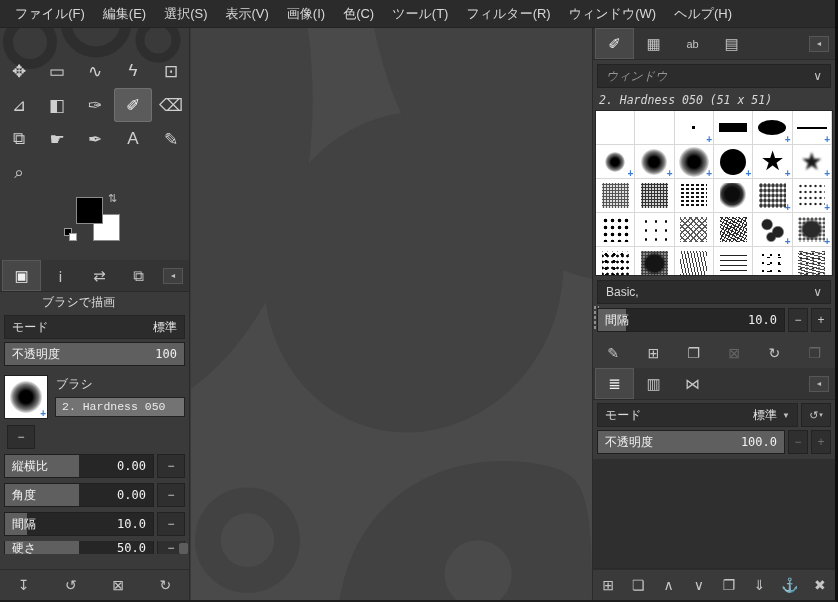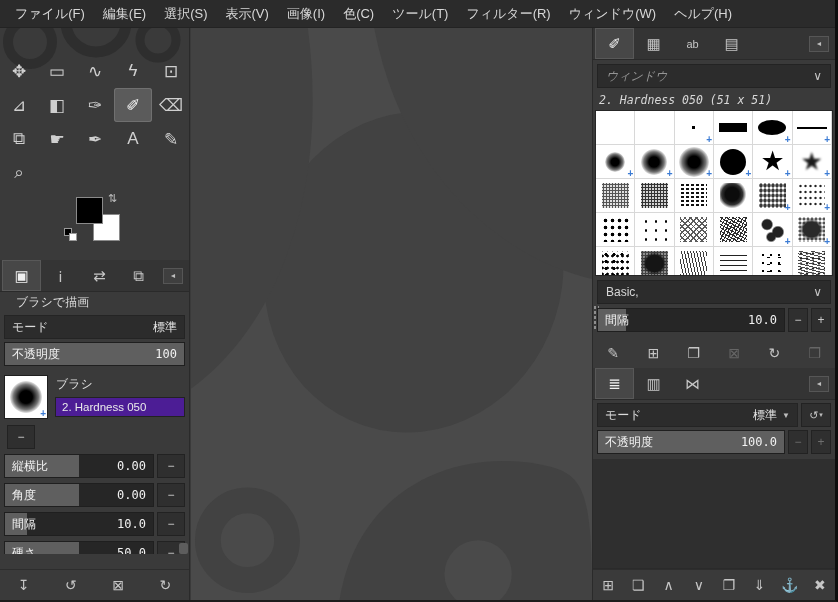--- a/index.html
+++ b/index.html
@@ -40,45 +40,45 @@
   
   .dtabs { display:flex; align-items:stretch; height:32px; background:#343434; border-bottom:1px solid #2a2a2a; padding:0 2px; }
   .dtabs-list { display:flex; flex:1; }
   .dtab { width:39px; display:flex; align-items:center; justify-content:center; color:#c6c6c6; font-size:15px; cursor:default; }
   .dtab.active { background:#474747; box-shadow: inset 0 0 0 1px #585858; color:#f0f0f0; }
   .dockbtn { width:20px; height:16px; align-self:center; margin:0 4px; border:1px solid #565656; background:#3f3f3f;
              color:#bdbdbd; font-size:7px; display:flex; align-items:center; justify-content:center; }
   .mt8 { margin-top:8px; }
 
   
-  .opt-title { height:20px; line-height:20px; padding-left:16px; font-size:12px; color:#dcdcdc; }
+  .opt-title { height:20px; line-height:20px; padding-left:16px; font-size:12px; color:#dcdcdc;margin-left:26px; }
   .crow { display:flex; align-items:center; height:24px; background:#2c2c2c; border:1px solid #242424;
           margin:3px 4px; padding:0 7px; font-size:12px; color:#dcdcdc; }
   .crow .cval { margin-left:auto; color:#e8e8e8; }
   .crow .ccaret { margin-left:5px; font-size:8px; color:#bdbdbd; }
 
-  .srow { display:flex; margin:0 4px 5px 4px; }
+  .srow { display:flex; margin:0 4px 5px 4px;align-items:center; }
   .sscale { position:relative; flex:1; height:24px; background:#262626; border:1px solid #1f1f1f; overflow:hidden; cursor:default; }
   .sfill { position:absolute; left:0; top:0; bottom:0; background:#5f5f5f; }
   .slab { position:absolute; left:7px; top:0; line-height:22px; font-size:12px; color:#f2f2f2; }
   .sval { position:absolute; right:7px; top:0; line-height:22px; font-size:12px; color:#f2f2f2;
           font-family:"DejaVu Sans Mono", monospace; }
   .sbtn { width:28px; height:24px; margin-left:3px; background:#2f2f2f; border:1px solid #222;
           color:#c9c9c9; display:flex; align-items:center; justify-content:center; font-size:12px; cursor:default; }
   .sbtn.tiny { width:20px; }
   .sbtn.dim { color:#6e6e6e; }
   .srow.partial { height:13px; overflow:hidden; margin-bottom:0; }
 
   .bsel { display:flex; margin:4px 4px 6px 4px; gap:7px; height:44px; }
   .bthumb { width:44px; height:44px; background:#fff; border:1px solid #1f1f1f; position:relative;
             display:flex; align-items:center; justify-content:center; }
   .bmeta { flex:1; display:flex; flex-direction:column; justify-content:flex-start; }
   .bmeta .blabel { font-size:12px; color:#dcdcdc; margin:1px 0 4px 1px; }
-  .bname { background:#4c1d95; border:1px solid #222; height:20px; line-height:18px; padding:0 6px;
-           font-size:11.5px; color:#eaeaea; font-family:Liberation Sans, sans-serif; }
+  .bname { background:#737373; border:1px solid #222; height:20px; line-height:18px; padding:0 6px;
+           font-size:11.5px; color:#eaeaea; font-family:Liberation Mono, monospace; }
 
   .grow { flex:1; }
   .bbar { display:flex; justify-content:space-around; align-items:center; height:31px; border-top:1px solid #2d2d2d; }
   .abtn { min-width:24px; height:22px; display:flex; align-items:center; justify-content:center;
           color:#c6c6c6; font-size:14px; cursor:default; }
   .abtn.disabled { color:#666; }
 
   .vscroll { position:absolute; right:1px; top:292px; bottom:44px; width:9px; }
   .vthumb { position:absolute; bottom:2px; left:0; width:9px; height:11px; background:#5d5d5d; border-radius:2px; }
 

